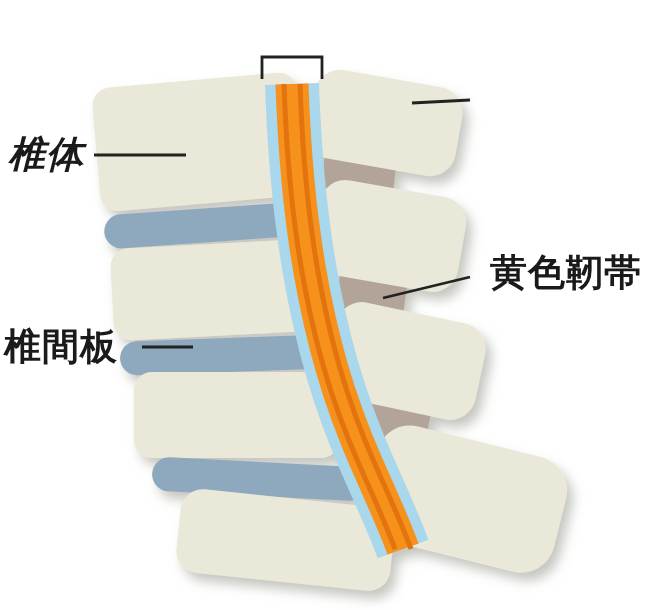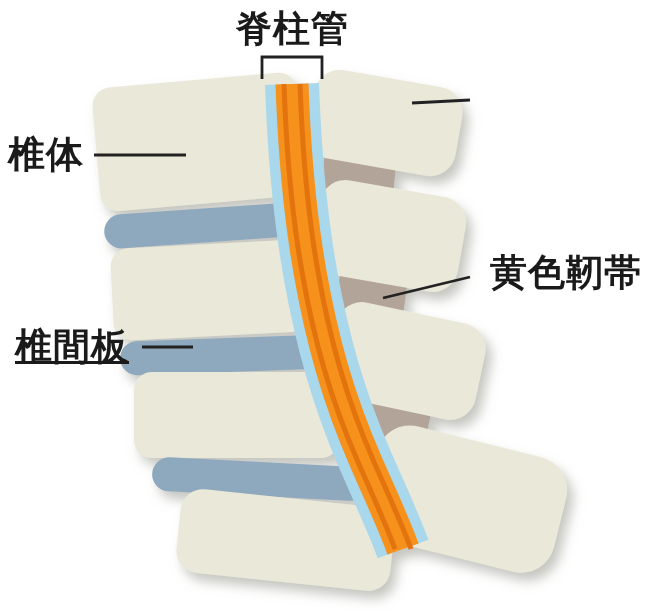--- a/index.html
+++ b/index.html
@@ -65,21 +65,20 @@
       <use href="#canalPath" class="cord-stripe" transform="translate(8,0)"></use>
     </g>
 
     <path class="leader" d="M262 79 L262 57 L322 57 L322 79"></path>
     <line class="leader" x1="94" y1="155" x2="186" y2="155"></line>
     <line class="leader" x1="142" y1="347" x2="193" y2="347"></line>
     <line class="leader" x1="412" y1="103" x2="470" y2="100"></line>
     <line class="leader" x1="470" y1="277" x2="383" y2="298"></line>
   </svg>
 
-  <div class="label centered" style="left:292px; top:8px;">脊柱管</div>
 
 
-  <div class="label" style="left:8px; top:134px;">椎体</div>
+  <div class="label" style="left:8px; top:134px;font-style:italic;">椎体</div>
 
   <div class="label" style="left:490px; top:252px;">黄色靭帯</div>
 
-  <div class="label" style="left:15px; top:326px;text-decoration:underline;">椎間板</div>
+  <div class="label" style="left:4px; top:326px;">椎間板</div>
 </div>
 
 </body></html>

